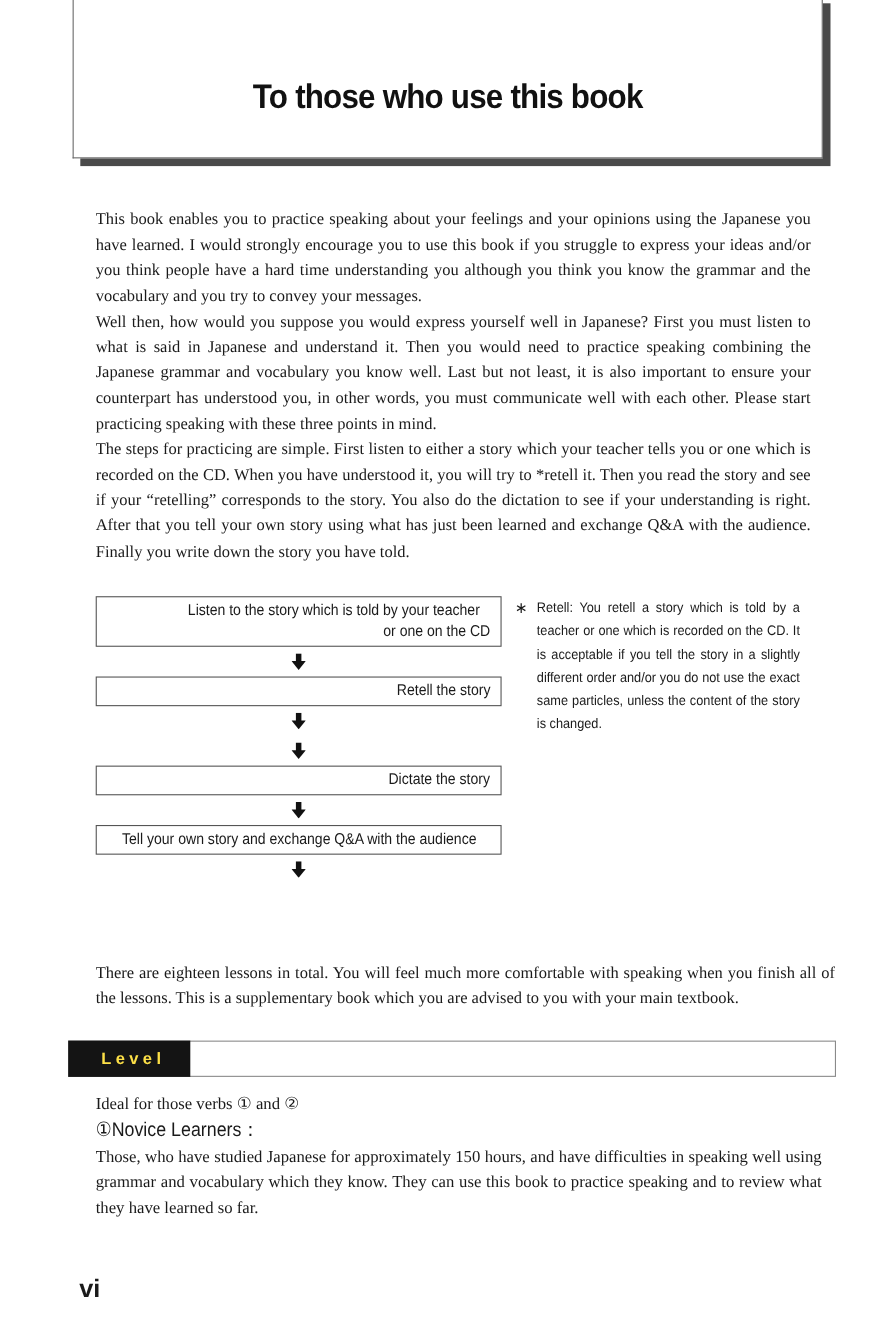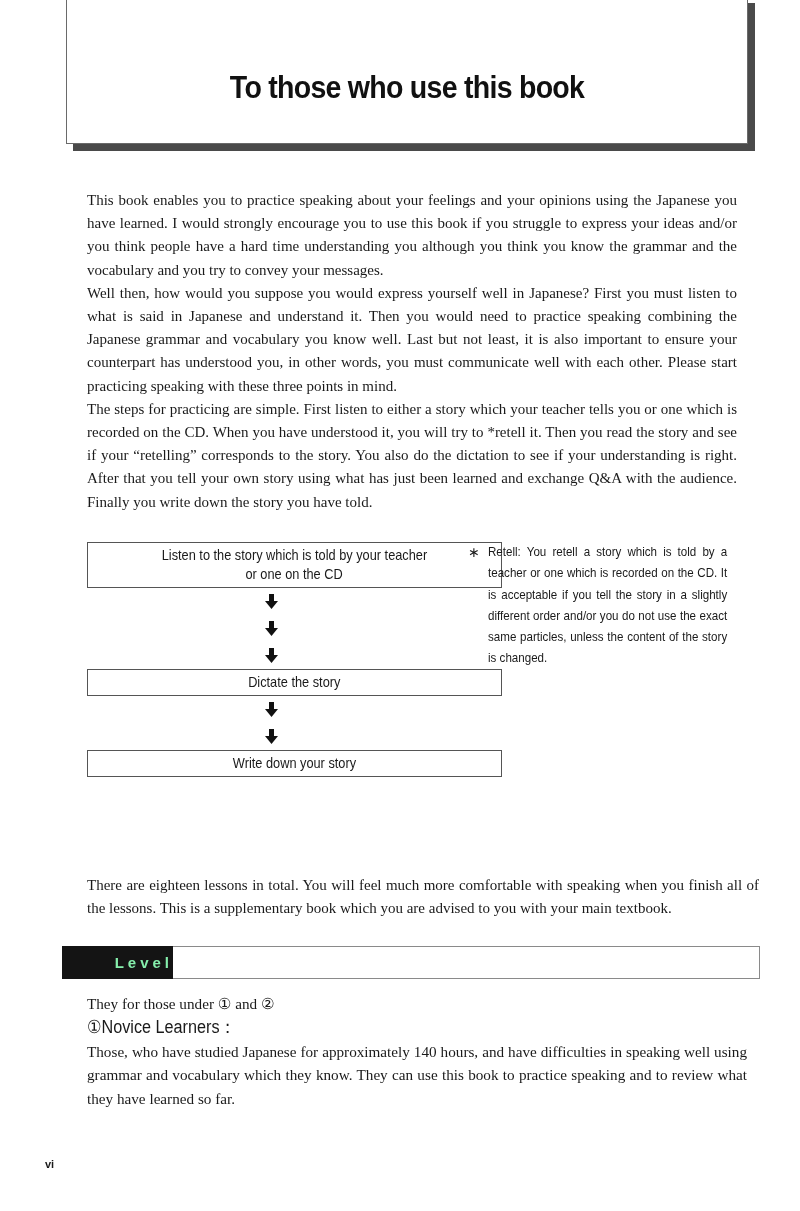--- a/index.html
+++ b/index.html
@@ -21,22 +21,22 @@
     transform: scaleX(0.92);
   }
   .body-text {
     position: absolute; left: 87px; width: 650px;
     font-size: 15px; line-height: 23.2px; text-align: justify;
   }
   .body-text p { margin: 0; }
   #intro { top: 189px; }
   .flow { position: absolute; left: 87px; top: 542px; width: 369px; }
   .flow-box {
-    border: 1px solid #555; box-sizing: border-box; width: 415px;
-    text-align: center; font-family: "Liberation Sans", sans-serif;
+    border: 1px solid #555; box-sizing: border-box; width: 369px;
+    text-align: right; font-family: "Liberation Sans", sans-serif;
     font-size: 14.2px; line-height: 19px; color: #1a1a1a;
     padding: 3px 4px; transform-origin: center;
   }
   .flow-box span { display: inline-block; transform: scaleX(0.9); }
   .flow-arrow { height: 27px; display: flex; align-items: center; justify-content: center; }
   .flow-arrow svg { display: block; }
   .note {
     position: absolute; left: 468px; top: 542px; width: 280px;
     font-family: "Liberation Sans", sans-serif; font-size: 12.6px;
     line-height: 21.3px; color: #1a1a1a;
@@ -44,37 +44,37 @@
   .note-row { display: flex; }
   .note-mark { width: 20px; flex: none; font-size: 14px; }
   .note-text { flex: 1; text-align: justify; transform: scaleX(0.92); transform-origin: left; width: 280px; }
   #summary { top: 874px; left: 87px; width: 672px; font-family: Liberation Serif, serif; }
   .level-bar {
     position: absolute; left: 62px; top: 946px; width: 698px; height: 33px;
     border: 1px solid #8a8a8a; box-sizing: border-box; background: #fff;
   }
   .level-tag {
     position: absolute; left: -1px; top: -1px; width: 111px; height: 33px;
-    background: #141414; color: #86efac;
+    background: #141414; color: #fde047;
     font-family: "Liberation Sans", sans-serif; font-weight: bold;
     font-size: 15px; letter-spacing: 4px; line-height: 33px;
-    padding-left: 30px; box-sizing: border-box; text-align: right;
+    padding-left: 30px; box-sizing: border-box;
   }
   .level-section { position: absolute; left: 87px; top: 992px; width: 660px; font-size: 15.2px; line-height: 23.4px; }
   .level-intro { margin: 0 0 1px 0; }
   .level-row { display: flex; }
   .level-label {
     width: 135px; flex: none; font-family: "Liberation Sans", sans-serif;
     font-size: 18px; white-space: nowrap;
   }
   .level-label span.l { display: inline-block; transform: scaleX(0.9); transform-origin: left; }
   .level-desc { flex: 1; text-align: justify; }
   .page-num {
-    position: absolute; left: 45px; top: 1158px;
-    font-family: "Liberation Sans", sans-serif; font-weight: bold; font-size: 11px;
+    position: absolute; left: 72px; top: 1158px;
+    font-family: "Liberation Sans", sans-serif; font-weight: bold; font-size: 23px;
   }
 </style>
 </head>
 <body>
 
 <div class="title-box">
   <div class="title-text">To those who use this book</div>
 </div>
 
 <div class="body-text" id="intro">
@@ -87,20 +87,23 @@
   <div class="flow-box">
     <span>Listen to the story which is told by your teacher</span><br>
     <span>or one on the CD</span>
   </div>
   <div class="flow-arrow">
     <svg width="13" height="15" viewBox="0 0 13 15">
         <rect x="4" y="0" width="5" height="8" fill="#111"></rect>
         <polygon points="0,7 13,7 6.5,15" fill="#111"></polygon>
       </svg>
   </div>
+  <div class="flow-box">
+    <span>Retell the story</span>
+  </div>
   <div class="flow-arrow">
     <svg width="13" height="15" viewBox="0 0 13 15">
         <rect x="4" y="0" width="5" height="8" fill="#111"></rect>
         <polygon points="0,7 13,7 6.5,15" fill="#111"></polygon>
       </svg>
   </div>
   <div class="flow-arrow">
     <svg width="13" height="15" viewBox="0 0 13 15">
         <rect x="4" y="0" width="5" height="8" fill="#111"></rect>
         <polygon points="0,7 13,7 6.5,15" fill="#111"></polygon>
@@ -108,49 +111,49 @@
   </div>
   <div class="flow-box">
     <span>Dictate the story</span>
   </div>
   <div class="flow-arrow">
     <svg width="13" height="15" viewBox="0 0 13 15">
         <rect x="4" y="0" width="5" height="8" fill="#111"></rect>
         <polygon points="0,7 13,7 6.5,15" fill="#111"></polygon>
       </svg>
   </div>
+  <div class="flow-box">
+    <span>Tell your own story and exchange Q&amp;A with the audience</span>
+  </div>
   <div class="flow-arrow">
     <svg width="13" height="15" viewBox="0 0 13 15">
         <rect x="4" y="0" width="5" height="8" fill="#111"></rect>
         <polygon points="0,7 13,7 6.5,15" fill="#111"></polygon>
       </svg>
-  </div>
-  <div class="flow-box">
-    <span>Write down your story</span>
   </div>
 </div>
 
 <div class="note">
   <div class="note-row">
     <span class="note-mark">∗</span>
     <span class="note-text">Retell: You retell a story which is told by a teacher or one which is recorded on the CD. It is acceptable if you tell the story in a slightly different order and/or you do not use the exact same particles, unless the content of the story is changed.</span>
   </div>
 </div>
 
 <div class="body-text" id="summary">There are eighteen lessons in total. You will feel much more comfortable with speaking when you finish all of the lessons. This is a supplementary book which you are advised to you with your main textbook.</div>
 
 <div class="level-bar">
   <div class="level-tag">Level</div>
 </div>
 
 <div class="level-section">
-  <p class="level-intro">They for those under ① and ②</p>
+  <p class="level-intro">Ideal for those verbs ① and ②</p>
   <div class="level-row">
     <div class="level-label">
       <span class="l"><span>①</span><span>Novice Learners：</span></span>
     </div>
   </div>
   <div class="level-row">
-    <div class="level-desc">Those, who have studied Japanese for approximately 140 hours, and have difficulties in speaking well using grammar and vocabulary which they know. They can use this book to practice speaking and to review what they have learned so far.</div>
+    <div class="level-desc">Those, who have studied Japanese for approximately 150 hours, and have difficulties in speaking well using grammar and vocabulary which they know. They can use this book to practice speaking and to review what they have learned so far.</div>
   </div>
 </div>
 
 <div class="page-num">vi</div>
 
 </body></html>

